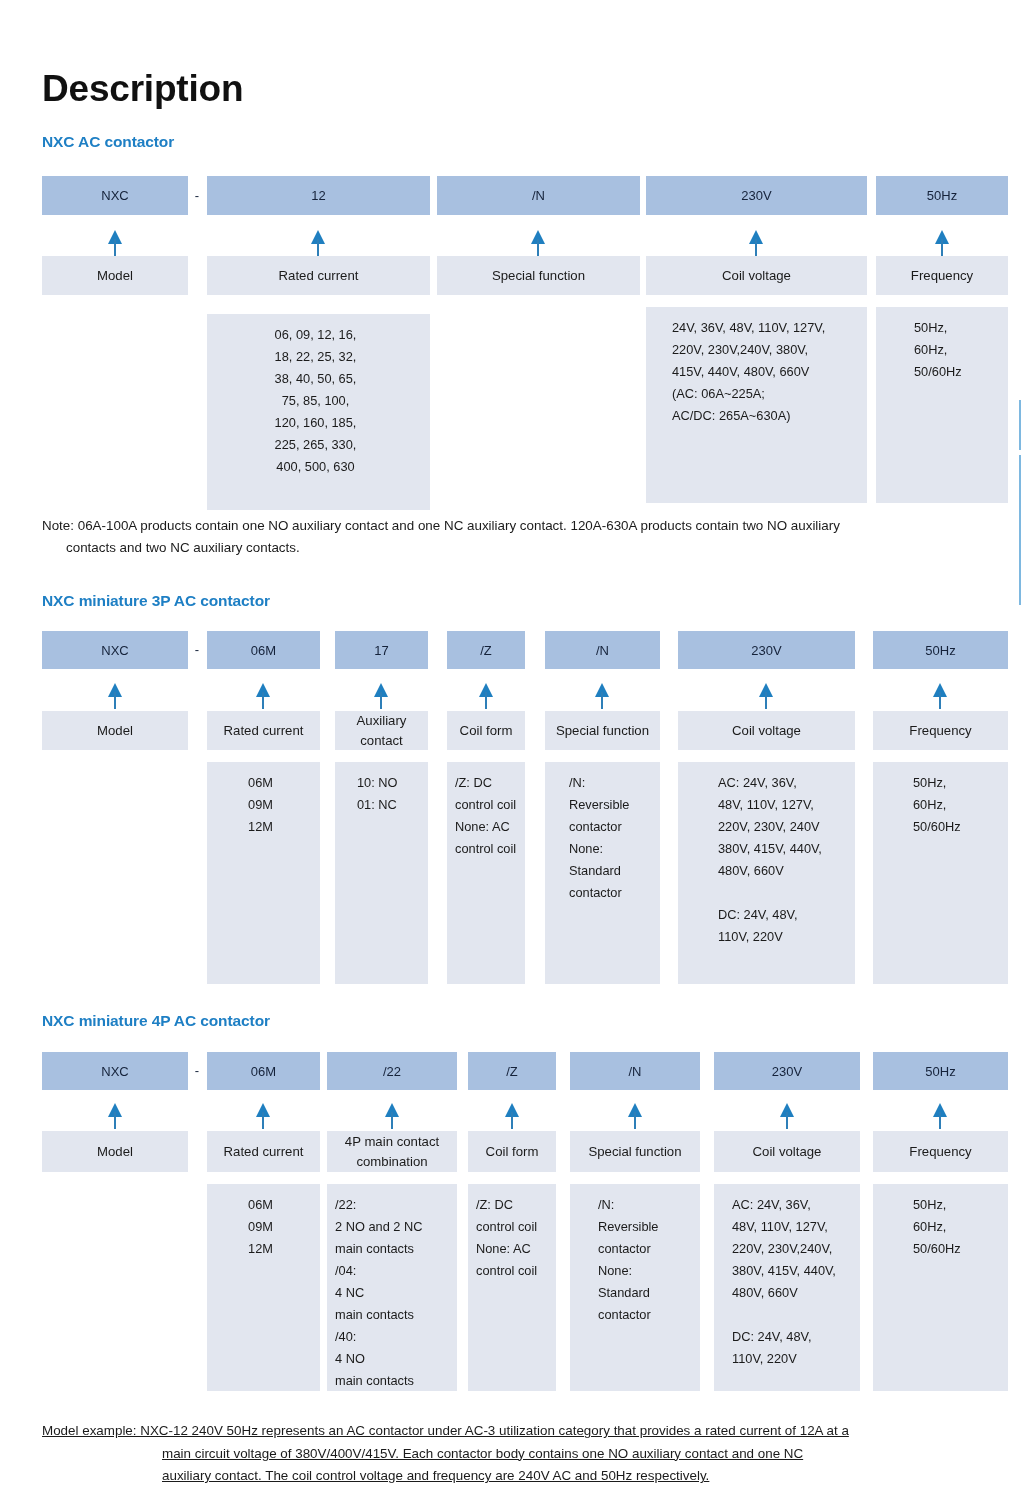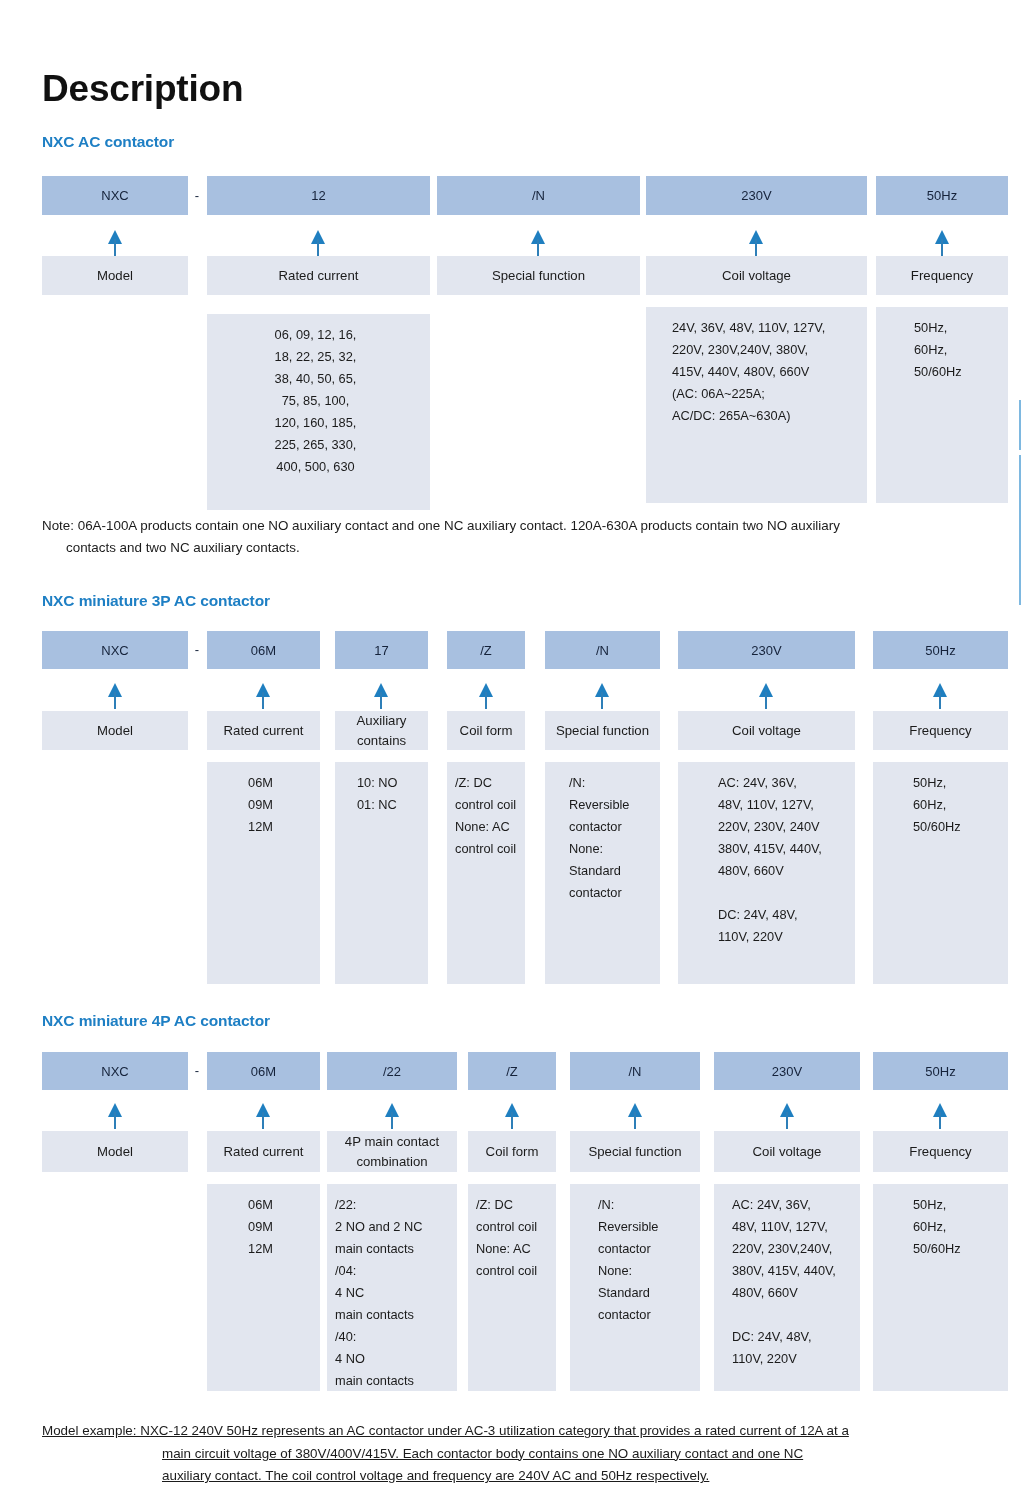--- a/index.html
+++ b/index.html
@@ -198,21 +198,21 @@
       <div class="stem" style="height:17px;"></div>
     </div>
   <div class="arrow" style="left:933px;top:683px;height:26px;">
       <div class="head"></div>
       <div class="stem" style="height:17px;"></div>
     </div>
 
   <div class="label-box" style="left:42px;top:711px;width:146px;height:39px;">Model</div>
   <div class="label-box" style="left:207px;top:711px;width:113px;height:39px;">Rated current</div>
   <div class="label-box" style="left:335px;top:711px;width:93px;height:39px;white-space:pre-line;">Auxiliary
-contains</div>
+contact</div>
   <div class="label-box" style="left:447px;top:711px;width:78px;height:39px;">Coil form</div>
   <div class="label-box" style="left:545px;top:711px;width:115px;height:39px;">Special function</div>
   <div class="label-box" style="left:678px;top:711px;width:177px;height:39px;">Coil voltage</div>
   <div class="label-box" style="left:873px;top:711px;width:135px;height:39px;">Frequency</div>
 
   <div class="detail-box detail-center" style="left:207px;top:762px;width:113px;height:222px;">06M
 09M
 12M</div>
   <div class="detail-box detail-left" style="left:335px;top:762px;width:93px;height:222px;padding-left:22px;">10: NO
 01: NC</div>

